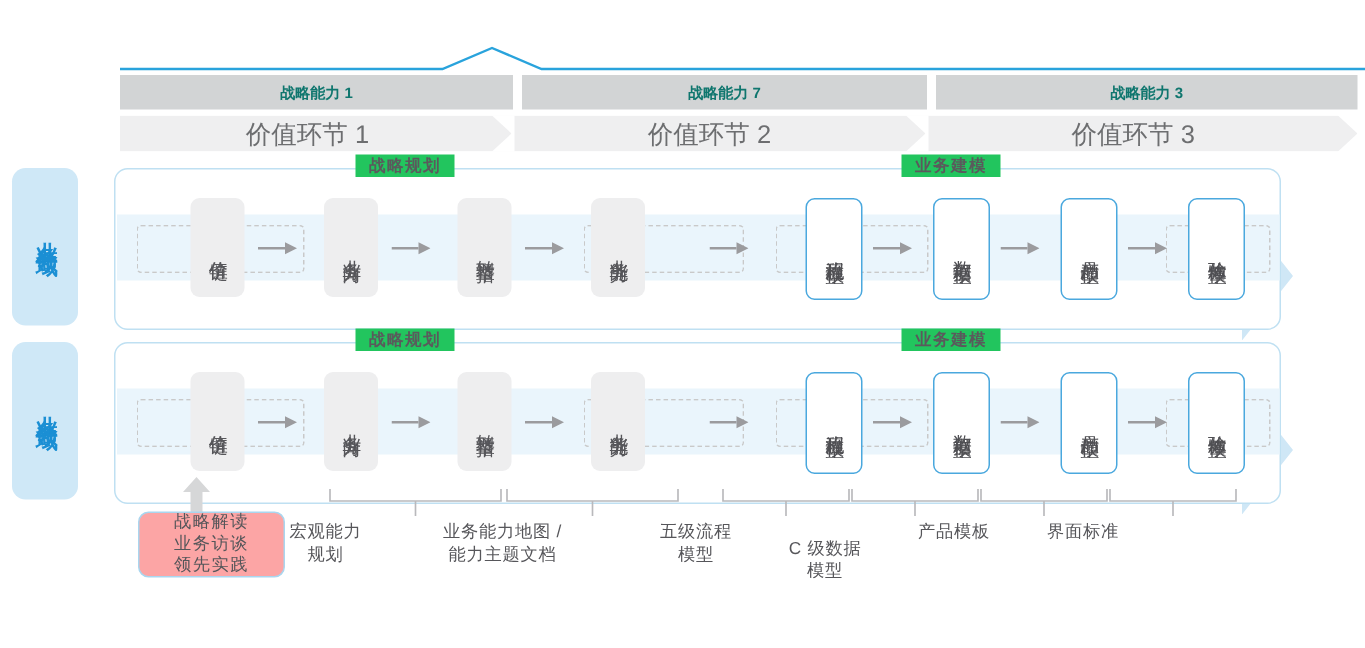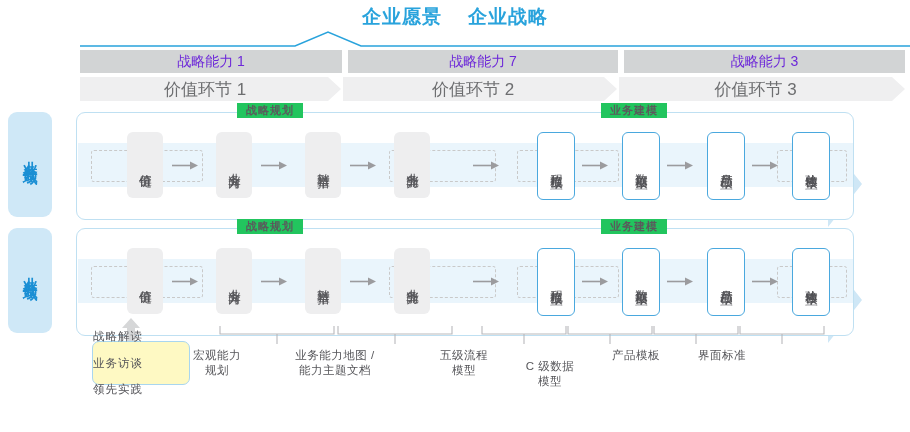--- a/index.html
+++ b/index.html
@@ -13,21 +13,21 @@
   
   .titles{position:absolute;left:0;top:4px;width:910px;height:26px;
     display:flex;justify-content:center;align-items:center;gap:26px;}
   .title{color:#29a3dc;font-size:19px;font-weight:bold;letter-spacing:1px;}
 
   
   .connector{position:absolute;left:80px;top:30px;width:830px;height:18px;}
 
   
   .cap-row{position:absolute;left:80px;top:50px;width:825px;height:23px;display:flex;}
-  .cap{background:#d2d4d5;color:#6d28d9;font-size:14px;font-weight:normal;
+  .cap{background:#d2d4d5;color:#0f766e;font-size:10px;font-weight:bold;
        display:flex;align-items:center;justify-content:center;height:23px;}
   .cap.c1{width:262px;}
   .cap.c2{width:270px;margin-left:6px;}
   .cap.c3{width:281px;margin-left:6px;}
 
   
   .vc-row{position:absolute;left:80px;top:77px;width:825px;height:24px;}
   .vc-bg{position:absolute;left:0;top:0;width:825px;height:24px;background:#efeff0;
      clip-path:polygon(0 0, 812px 0, 825px 12px, 812px 24px, 0 24px);}
   .vc-notch{position:absolute;top:0;width:15px;height:24px;background:#ffffff;}
@@ -81,43 +81,39 @@
   .sarrow{position:absolute;height:9px;width:26px;}
 
   
   .tool-box{position:absolute;left:62px;top:333px;width:836px;height:88px;
      border:1.5px solid #bfe0f2;border-radius:10px;background:#ffffff;}
   .tool-title{position:absolute;left:0;top:52px;width:836px;text-align:center;
      color:#58585c;font-size:17px;font-weight:bold;letter-spacing:3px;}
 
   
   .sbox{position:absolute;left:92px;top:341px;width:96px;height:42px;
-     border:1.2px solid #a9d6ef;border-radius:7px;background:#fef9c3;
-     display:flex;flex-direction:column;align-items:flex-start;justify-content:center;
-     color:#56565a;font-size:11.5px;line-height:1.28;letter-spacing:1px;gap:12px;}
+     border:1.2px solid #a9d6ef;border-radius:7px;background:#fca5a5;
+     display:flex;flex-direction:column;align-items:center;justify-content:center;
+     color:#56565a;font-size:11.5px;line-height:1.28;letter-spacing:1px;}
 
   
   .uparrow{position:absolute;left:122px;top:318px;width:18px;height:26px;
      background:#d6d7d8;
      clip-path:polygon(9px 0, 18px 10px, 13px 10px, 13px 26px, 5px 26px, 5px 10px, 0 10px);}
 
   
   .brk{position:absolute;}
   .tlabel{position:absolute;text-align:center;color:#56565a;
      font-size:11.5px;line-height:1.3;letter-spacing:0.5px;}
 </style>
 </head>
 <body>
 
 <div id="root">
 
-  <div class="titles">
-    <div class="title">企业愿景</div>
-    <div class="title">企业战略</div>
-  </div>
 
   <svg class="connector" viewBox="0 0 830 18">
     <polyline points="0,16 215,16 248,2 281,16 830,16" fill="none" stroke="#29a3dc" stroke-width="1.6"></polyline>
   </svg>
 
   <div class="cap-row">
     <div class="cap c1">战略能力 1</div>
     <div class="cap c2">战略能力 7</div>
     <div class="cap c3">战略能力 3</div>
   </div>

